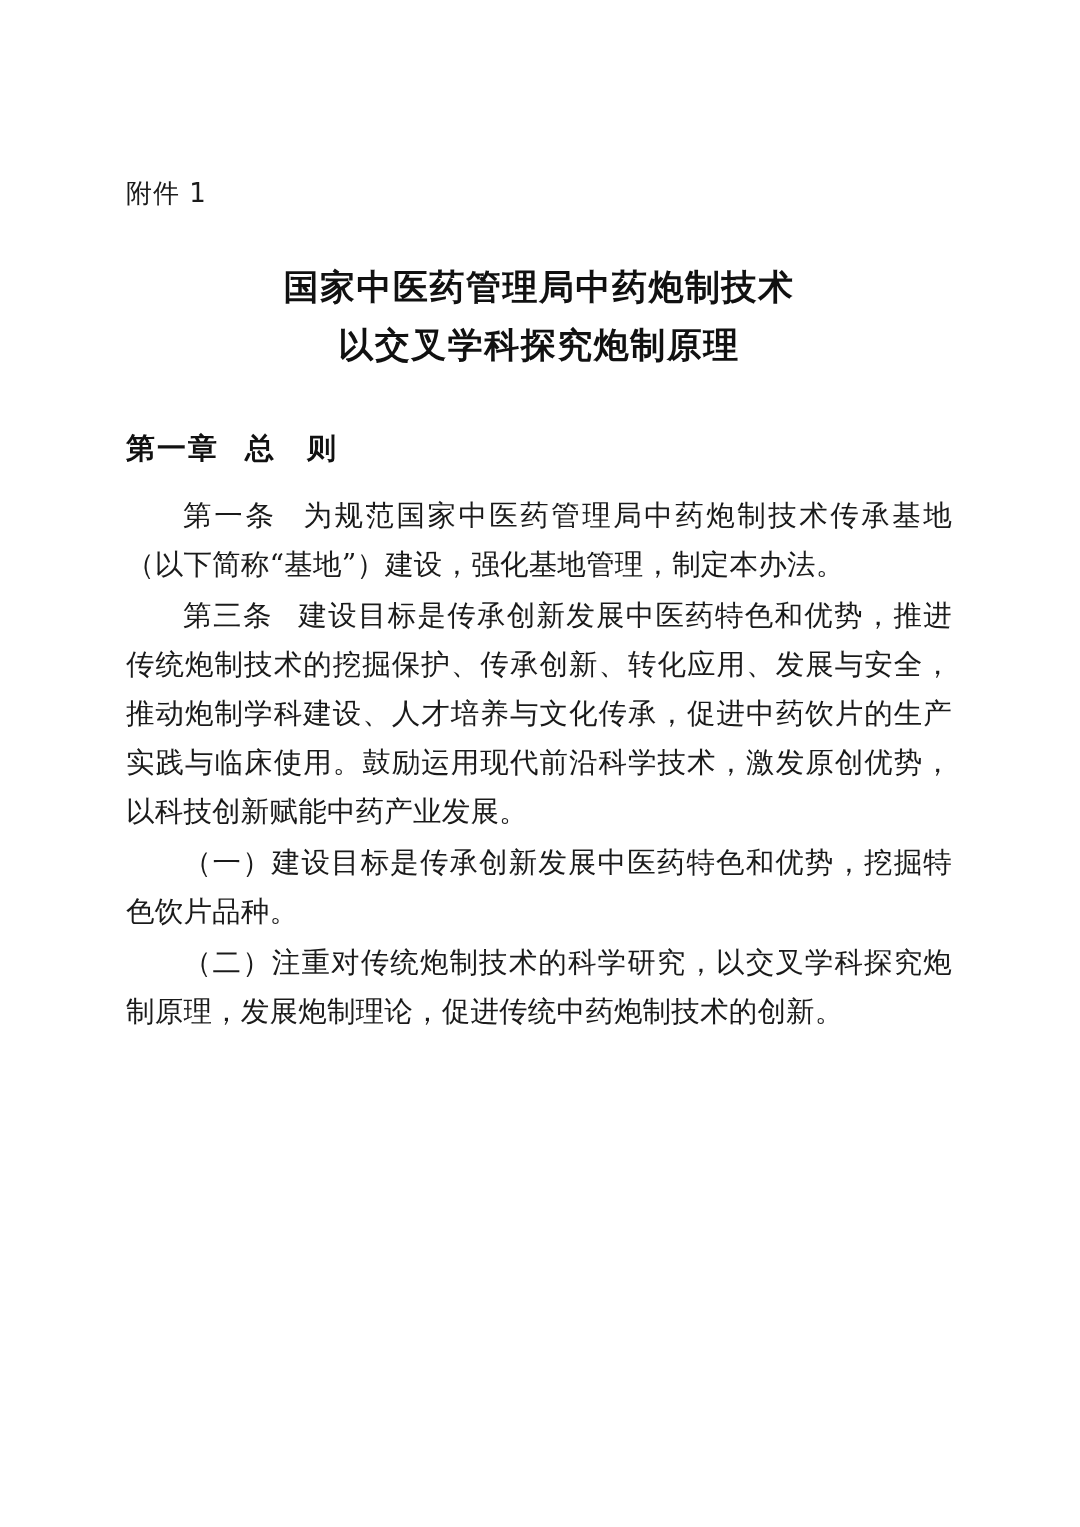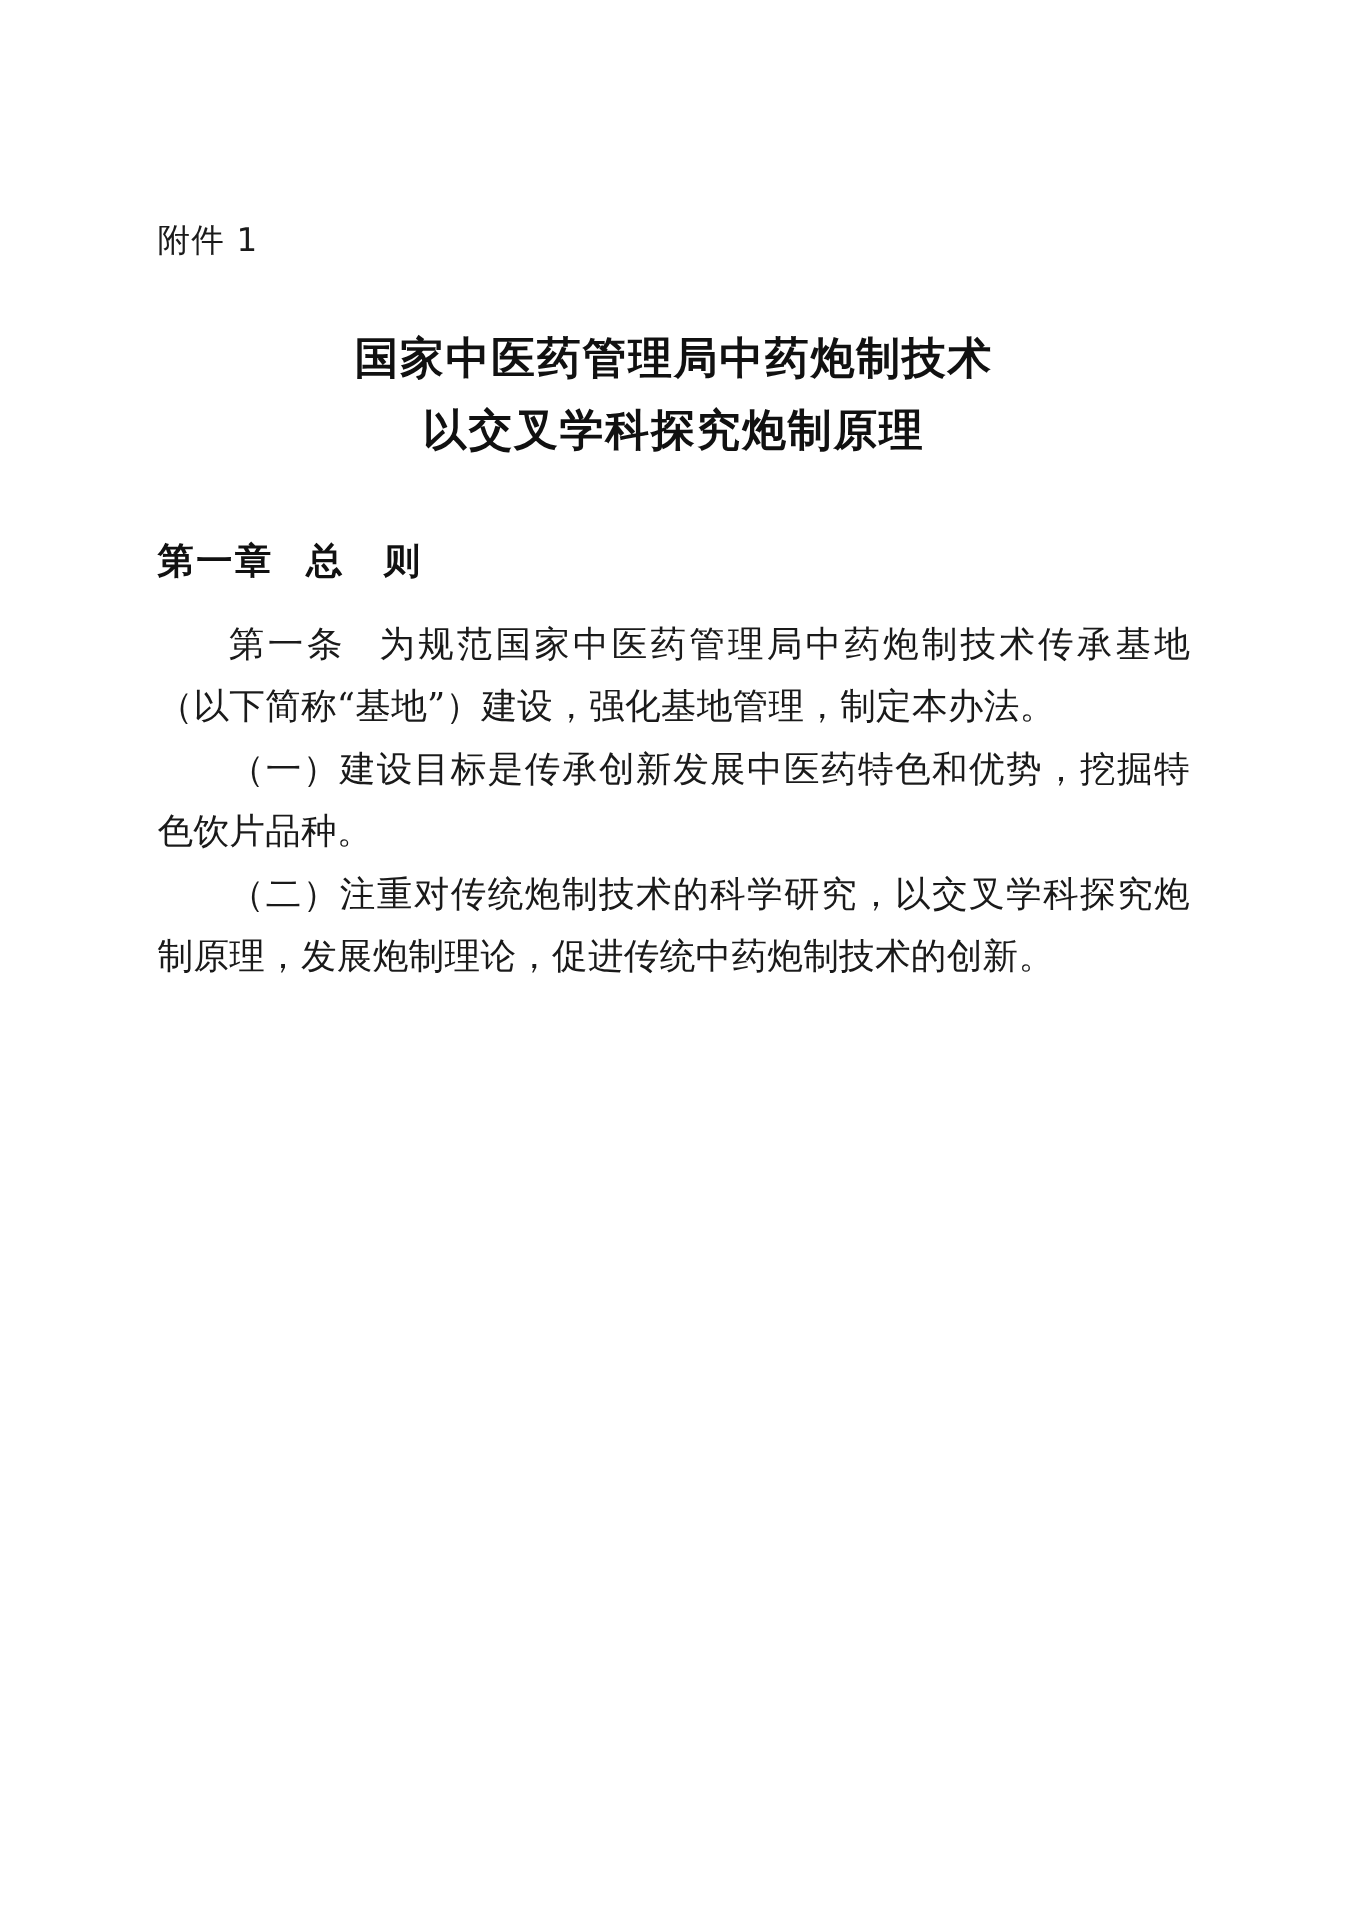--- a/index.html
+++ b/index.html
@@ -105,19 +105,20 @@
       <span class="line">以交叉学科探究炮制原理</span>
     </div>
 
     <div class="chapter-heading">
       <span>第一章</span><span class="sp"></span><span>总　则</span>
     </div>
 
     <p class="body-para first-of-block"><span class="art-no">第一条</span><span class="art-gap"></span><span>为规范国家中医药管理局中药炮制技术传承基地（以下简称“基地”）建设，强化基地管理，制定本办法。</span></p>
 
 
+    <p class="body-para"><span class="art-no">第三条</span><span class="art-gap"></span><span>建设目标是传承创新发展中医药特色和优势，推进传统炮制技术的挖掘保护、传承创新、转化应用、发展与安全，推动炮制学科建设、人才培养与文化传承，促进中药饮片的生产实践与临床使用。鼓励运用现代前沿科学技术，激发原创优势，以科技创新赋能中药产业发展。</span></p>
 
 
     <p class="body-para list-para">（一）建设目标是传承创新发展中医药特色和优势，挖掘特色饮片品种。</p>
     <p class="body-para list-para">（二）注重对传统炮制技术的科学研究，以交叉学科探究炮制原理，发展炮制理论，促进传统中药炮制技术的创新。</p>
 
   </div>
 </div>
 
 </body></html>

